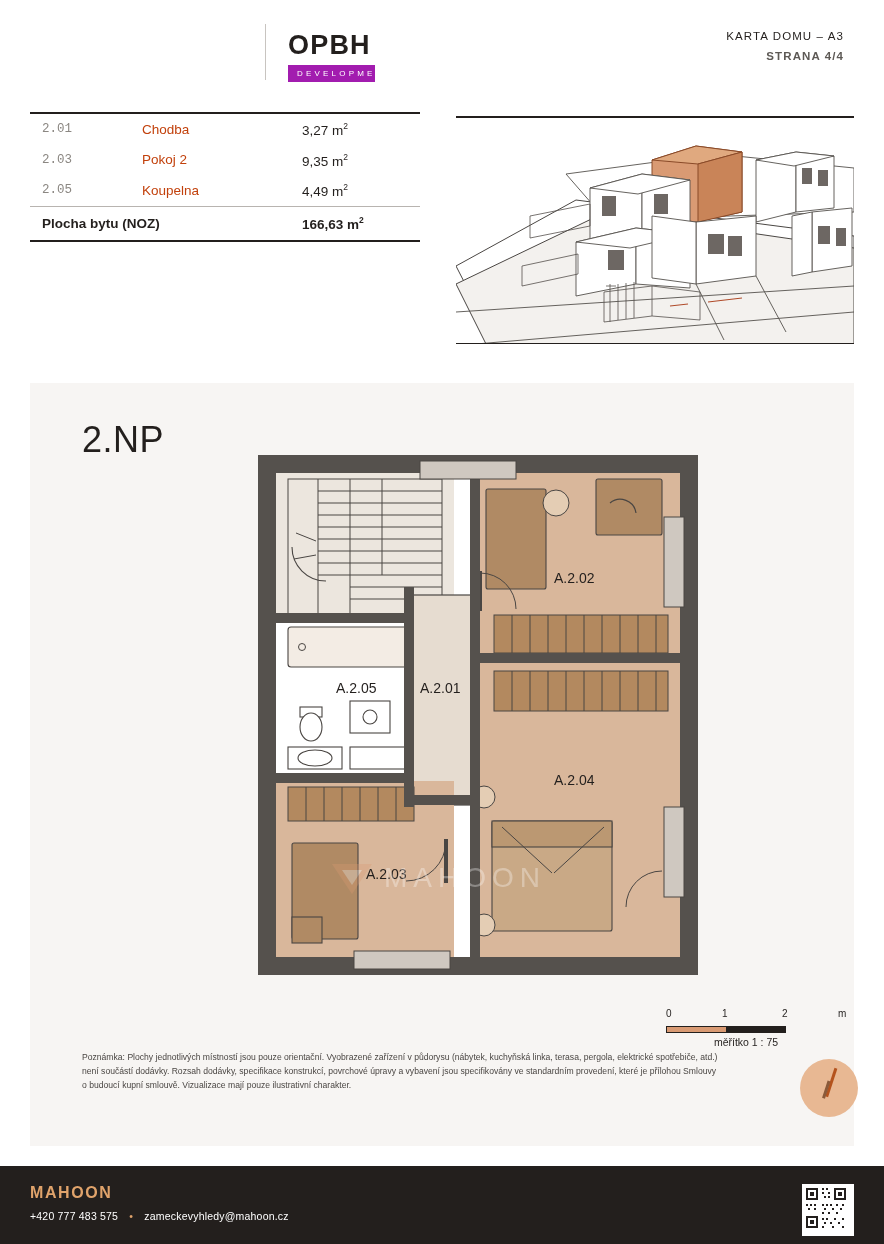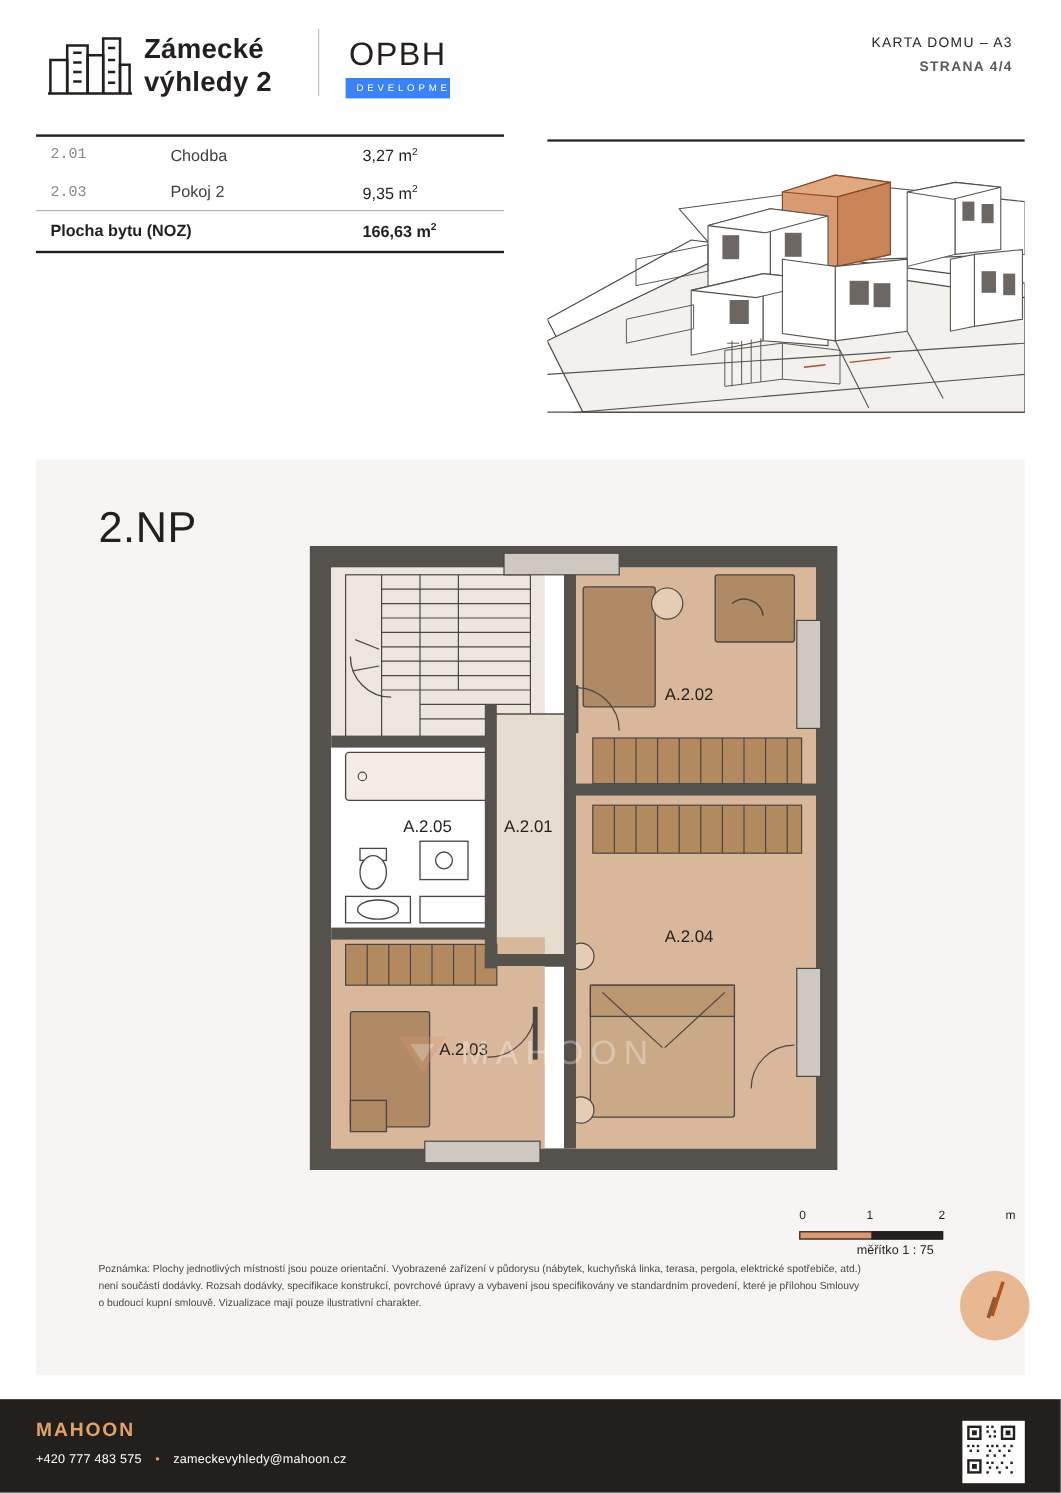--- a/index.html
+++ b/index.html
@@ -13,34 +13,34 @@
   }
   .page{position:relative;width:884px;height:1244px;}
 
   
   .header{position:absolute;left:0;top:0;width:884px;height:110px;}
   .logo-block{position:absolute;left:40px;top:26px;display:flex;align-items:center;}
   .logo-mark{width:70px;height:52px;position:relative;margin-right:10px;}
   .logo-text{font-size:23px;font-weight:700;line-height:1.22;letter-spacing:.2px;color:#231f1d;}
   .logo-divider{position:absolute;left:265px;top:24px;width:1px;height:56px;background:#c8c4c0;}
   .opbh{position:absolute;left:288px;top:30px;}
-  .opbh-name{font-size:27px;font-weight:400;letter-spacing:1.2px;color:#231f1d;text-align:center;}
-  .opbh-sub{margin-top:4px;background:#3b82f6;color:#ffffff;font-size:8px;letter-spacing:3.2px;
+  .opbh-name{font-size:27px;font-weight:700;letter-spacing:1.2px;color:#231f1d;}
+  .opbh-sub{margin-top:4px;background:#a21caf;color:#ffffff;font-size:8px;letter-spacing:3.2px;
             padding:4px 8px 4px 9px;text-align:center;width:70px;}
   .head-right{position:absolute;right:40px;top:30px;text-align:right;}
   .head-right .l1{font-size:11.5px;font-weight:400;letter-spacing:1.1px;color:#231f1d;}
   .head-right .l2{font-size:11.5px;font-weight:700;letter-spacing:1.1px;color:#5d5955;margin-top:8px;}
 
   
   .table{position:absolute;left:30px;top:112px;width:390px;}
   .rule{height:2px;background:#231f1d;width:100%;}
   .rule.thin{height:1px;background:#b8b4b0;}
   .trow{display:flex;align-items:center;height:30.6px;font-size:13.5px;}
   .trow .code{width:100px;padding-left:12px;color:#8b8782;font-size:12.5px;font-family:Liberation Mono, monospace;}
-  .trow .name{flex:1;color:#404040;}
+  .trow .name{flex:1;color:#c2410c;}
   .trow .area{width:118px;text-align:left;color:#231f1d;}
   .sum{display:flex;align-items:center;height:34px;background:#f2f0ed;font-size:13.5px;font-weight:700;}
   .sum .name{flex:1;padding-left:12px;}
   .sum .area{width:118px;}
   .noz{display:flex;align-items:center;height:33px;font-size:13.5px;}
   .noz .name{flex:1;padding-left:12px;font-weight:bold;}
   .noz .area{width:118px;font-weight:700;}
   sup{font-size:8.5px;vertical-align:super;}
 
   
@@ -81,40 +81,20 @@
   .f-right{position:absolute;right:96px;top:22px;text-align:right;font-size:10.5px;color:#ffffff;line-height:1.85;}
   .qr{position:absolute;right:30px;top:18px;width:48px;height:48px;background:#ffffff;padding:2px;}
 </style>
 </head>
 <body>
 
 <div class="page">
 
   <div class="header">
 
-    <div class="logo-block">
-      <div class="logo-mark">
-        <svg width="70" height="52" viewBox="0 0 70 52">
-          <g fill="none" stroke="#231f1d" stroke-width="2.1">
-            <path d="M2,50 L2,22 L16,22 L16,50"></path>
-            <path d="M16,50 L16,10 L33,10 L33,50"></path>
-            <path d="M33,50 L33,18 L46,18 L46,50"></path>
-            <path d="M46,50 L46,4 L60,4 L60,50"></path>
-            <path d="M60,50 L60,26 L68,26 L68,50"></path>
-            <path d="M0,50 L70,50"></path>
-            <path d="M21,16 L28,16 M21,24 L28,24 M21,32 L28,32 M21,40 L28,40"></path>
-            <path d="M50,12 L56,12 M50,22 L56,22 M50,32 L56,32 M50,41 L56,41"></path>
-          </g>
-        </svg>
-      </div>
-      <div>
-        <div class="logo-text">Zámecké</div>
-        <div class="logo-text">výhledy 2</div>
-      </div>
-    </div>
 
     <div class="logo-divider"></div>
 
     <div class="opbh">
       <div class="opbh-name">OPBH</div>
       <div class="opbh-sub">DEVELOPMENT</div>
     </div>
 
     <div class="head-right">
       <div class="l1">KARTA DOMU – A3</div>
@@ -127,20 +107,25 @@
 
     <div class="trow">
       <div class="code">2.01</div>
       <div class="name">Chodba</div>
       <div class="area"><span>3,27 m</span><sup>2</sup></div>
     </div>
     <div class="trow">
       <div class="code">2.03</div>
       <div class="name">Pokoj 2</div>
       <div class="area"><span>9,35 m</span><sup>2</sup></div>
+    </div>
+    <div class="trow">
+      <div class="code">2.05</div>
+      <div class="name">Koupelna</div>
+      <div class="area"><span>4,49 m</span><sup>2</sup></div>
     </div>
 
     <div class="rule thin"></div>
     <div class="noz">
       <div class="name">Plocha bytu (NOZ)</div>
       <div class="area"><span>166,63 m</span><sup>2</sup></div>
     </div>
     <div class="rule"></div>
   </div>
 

